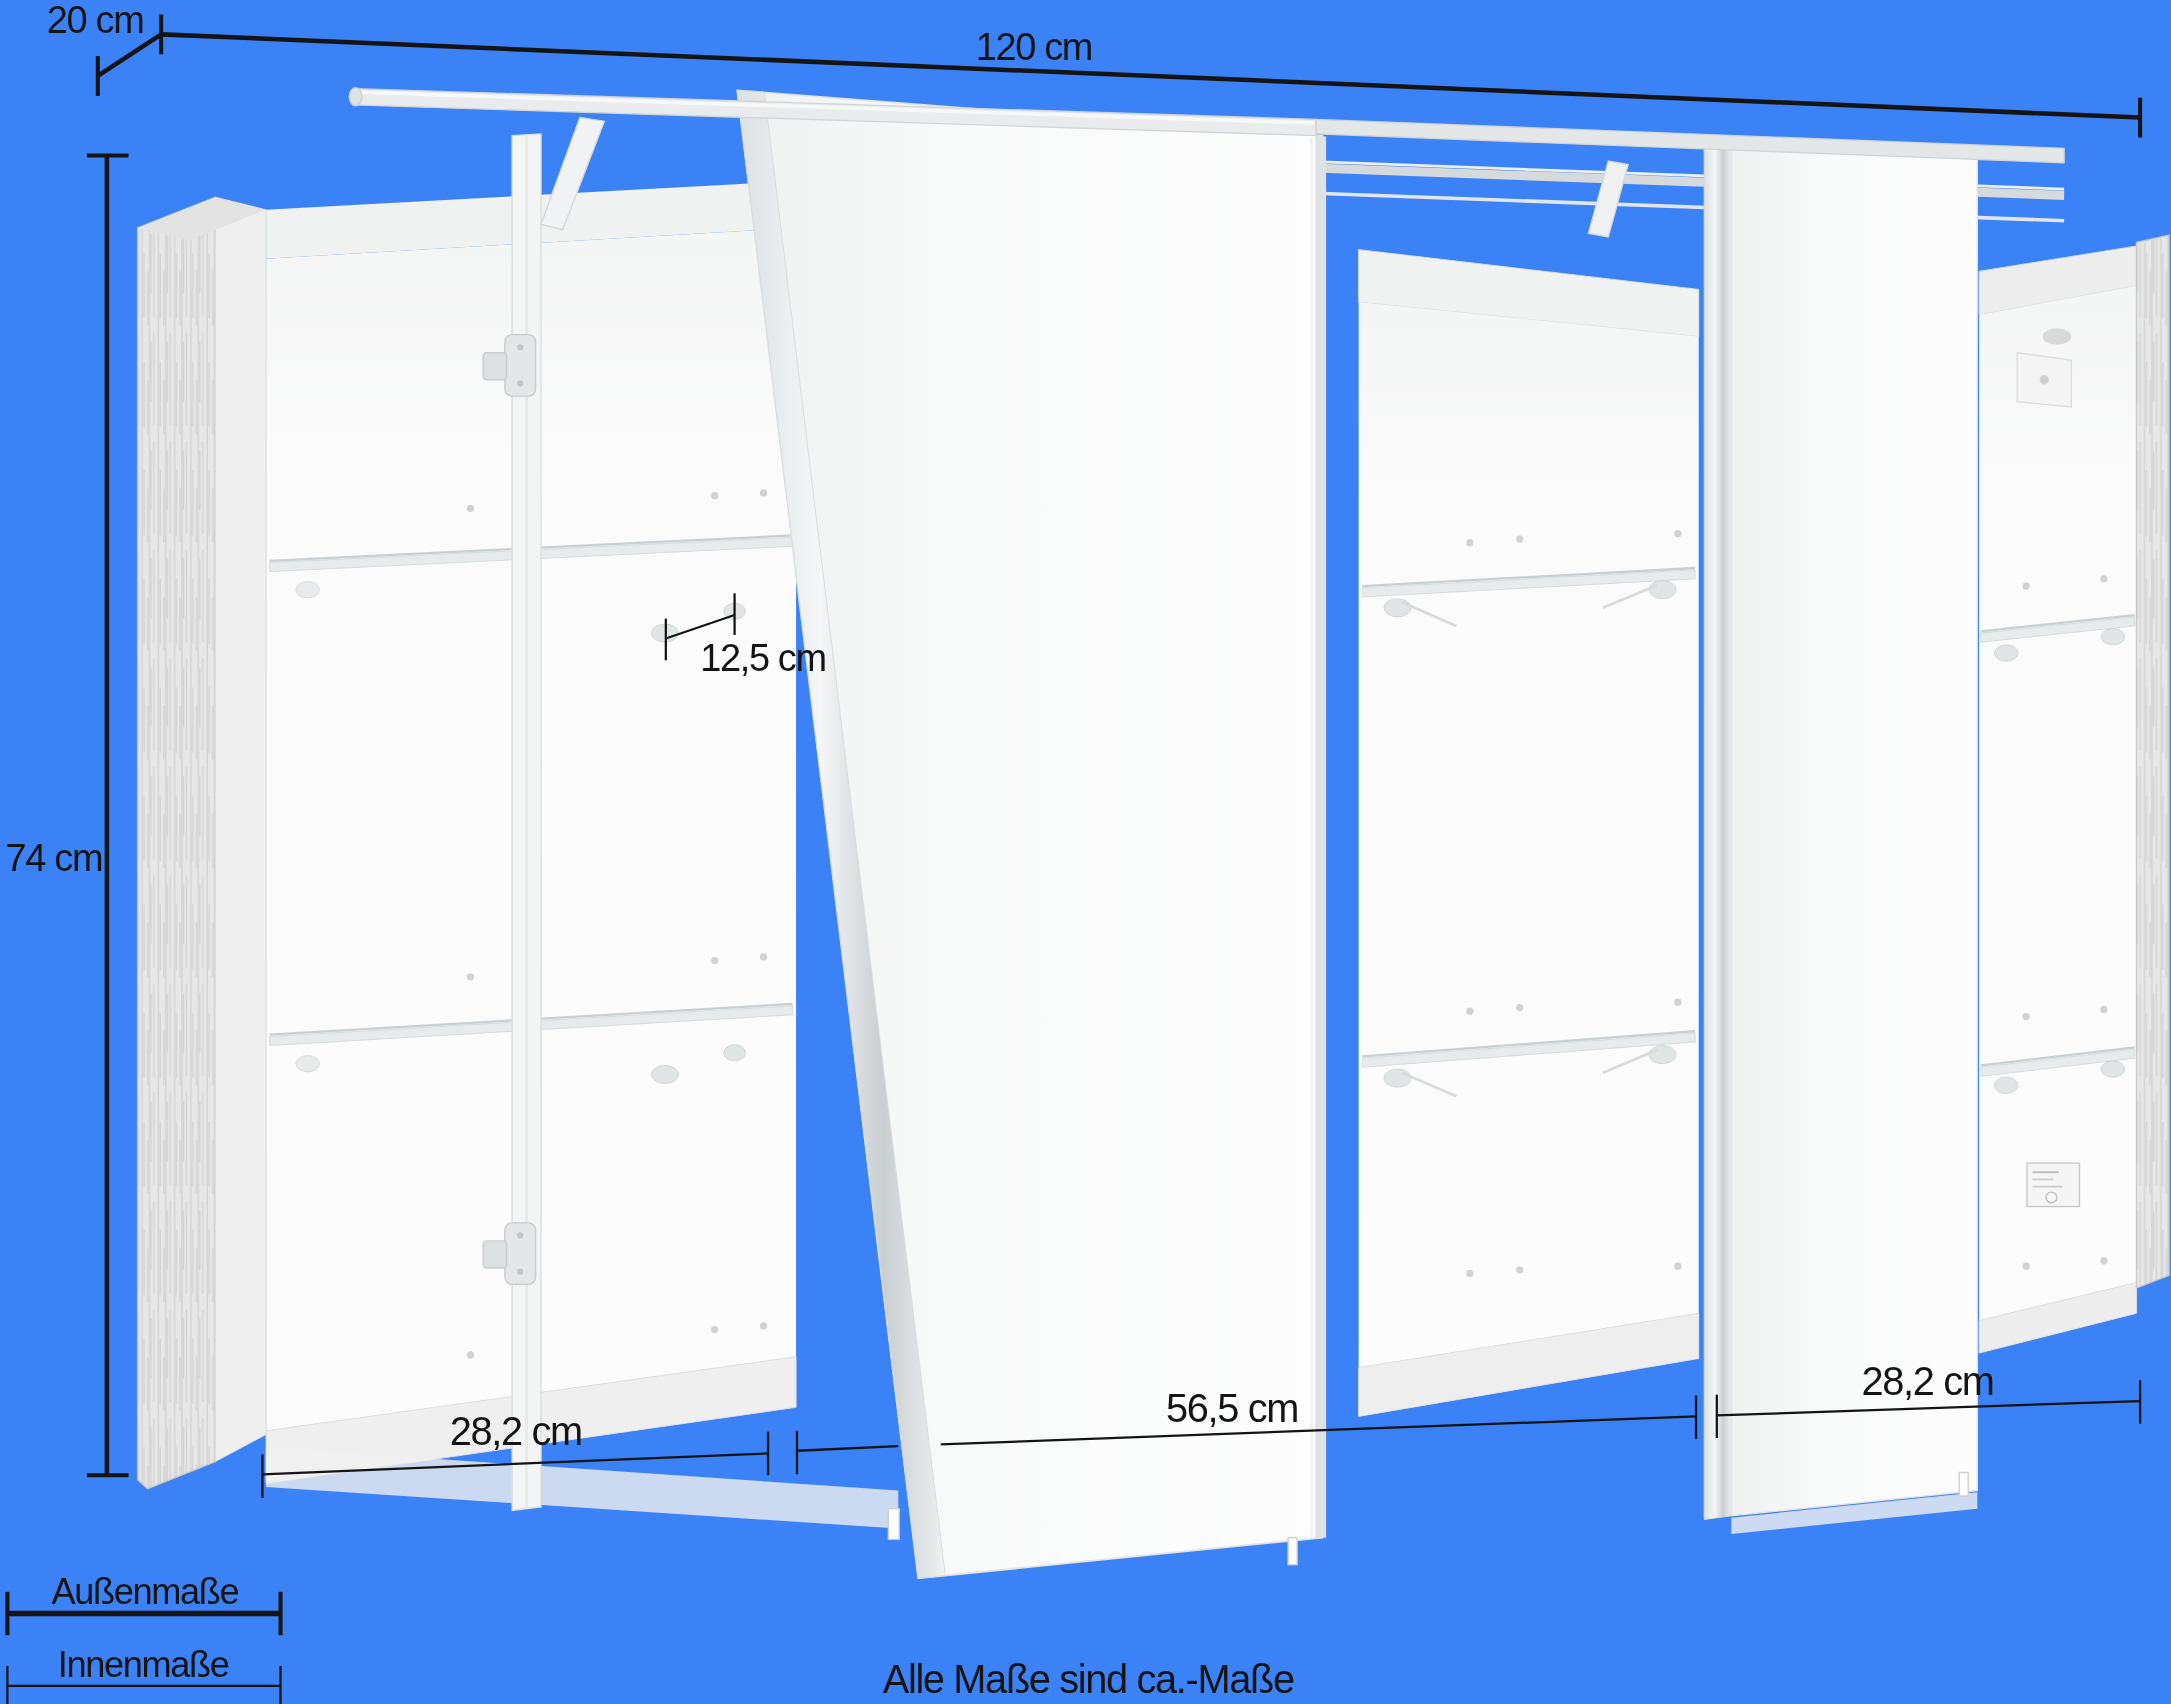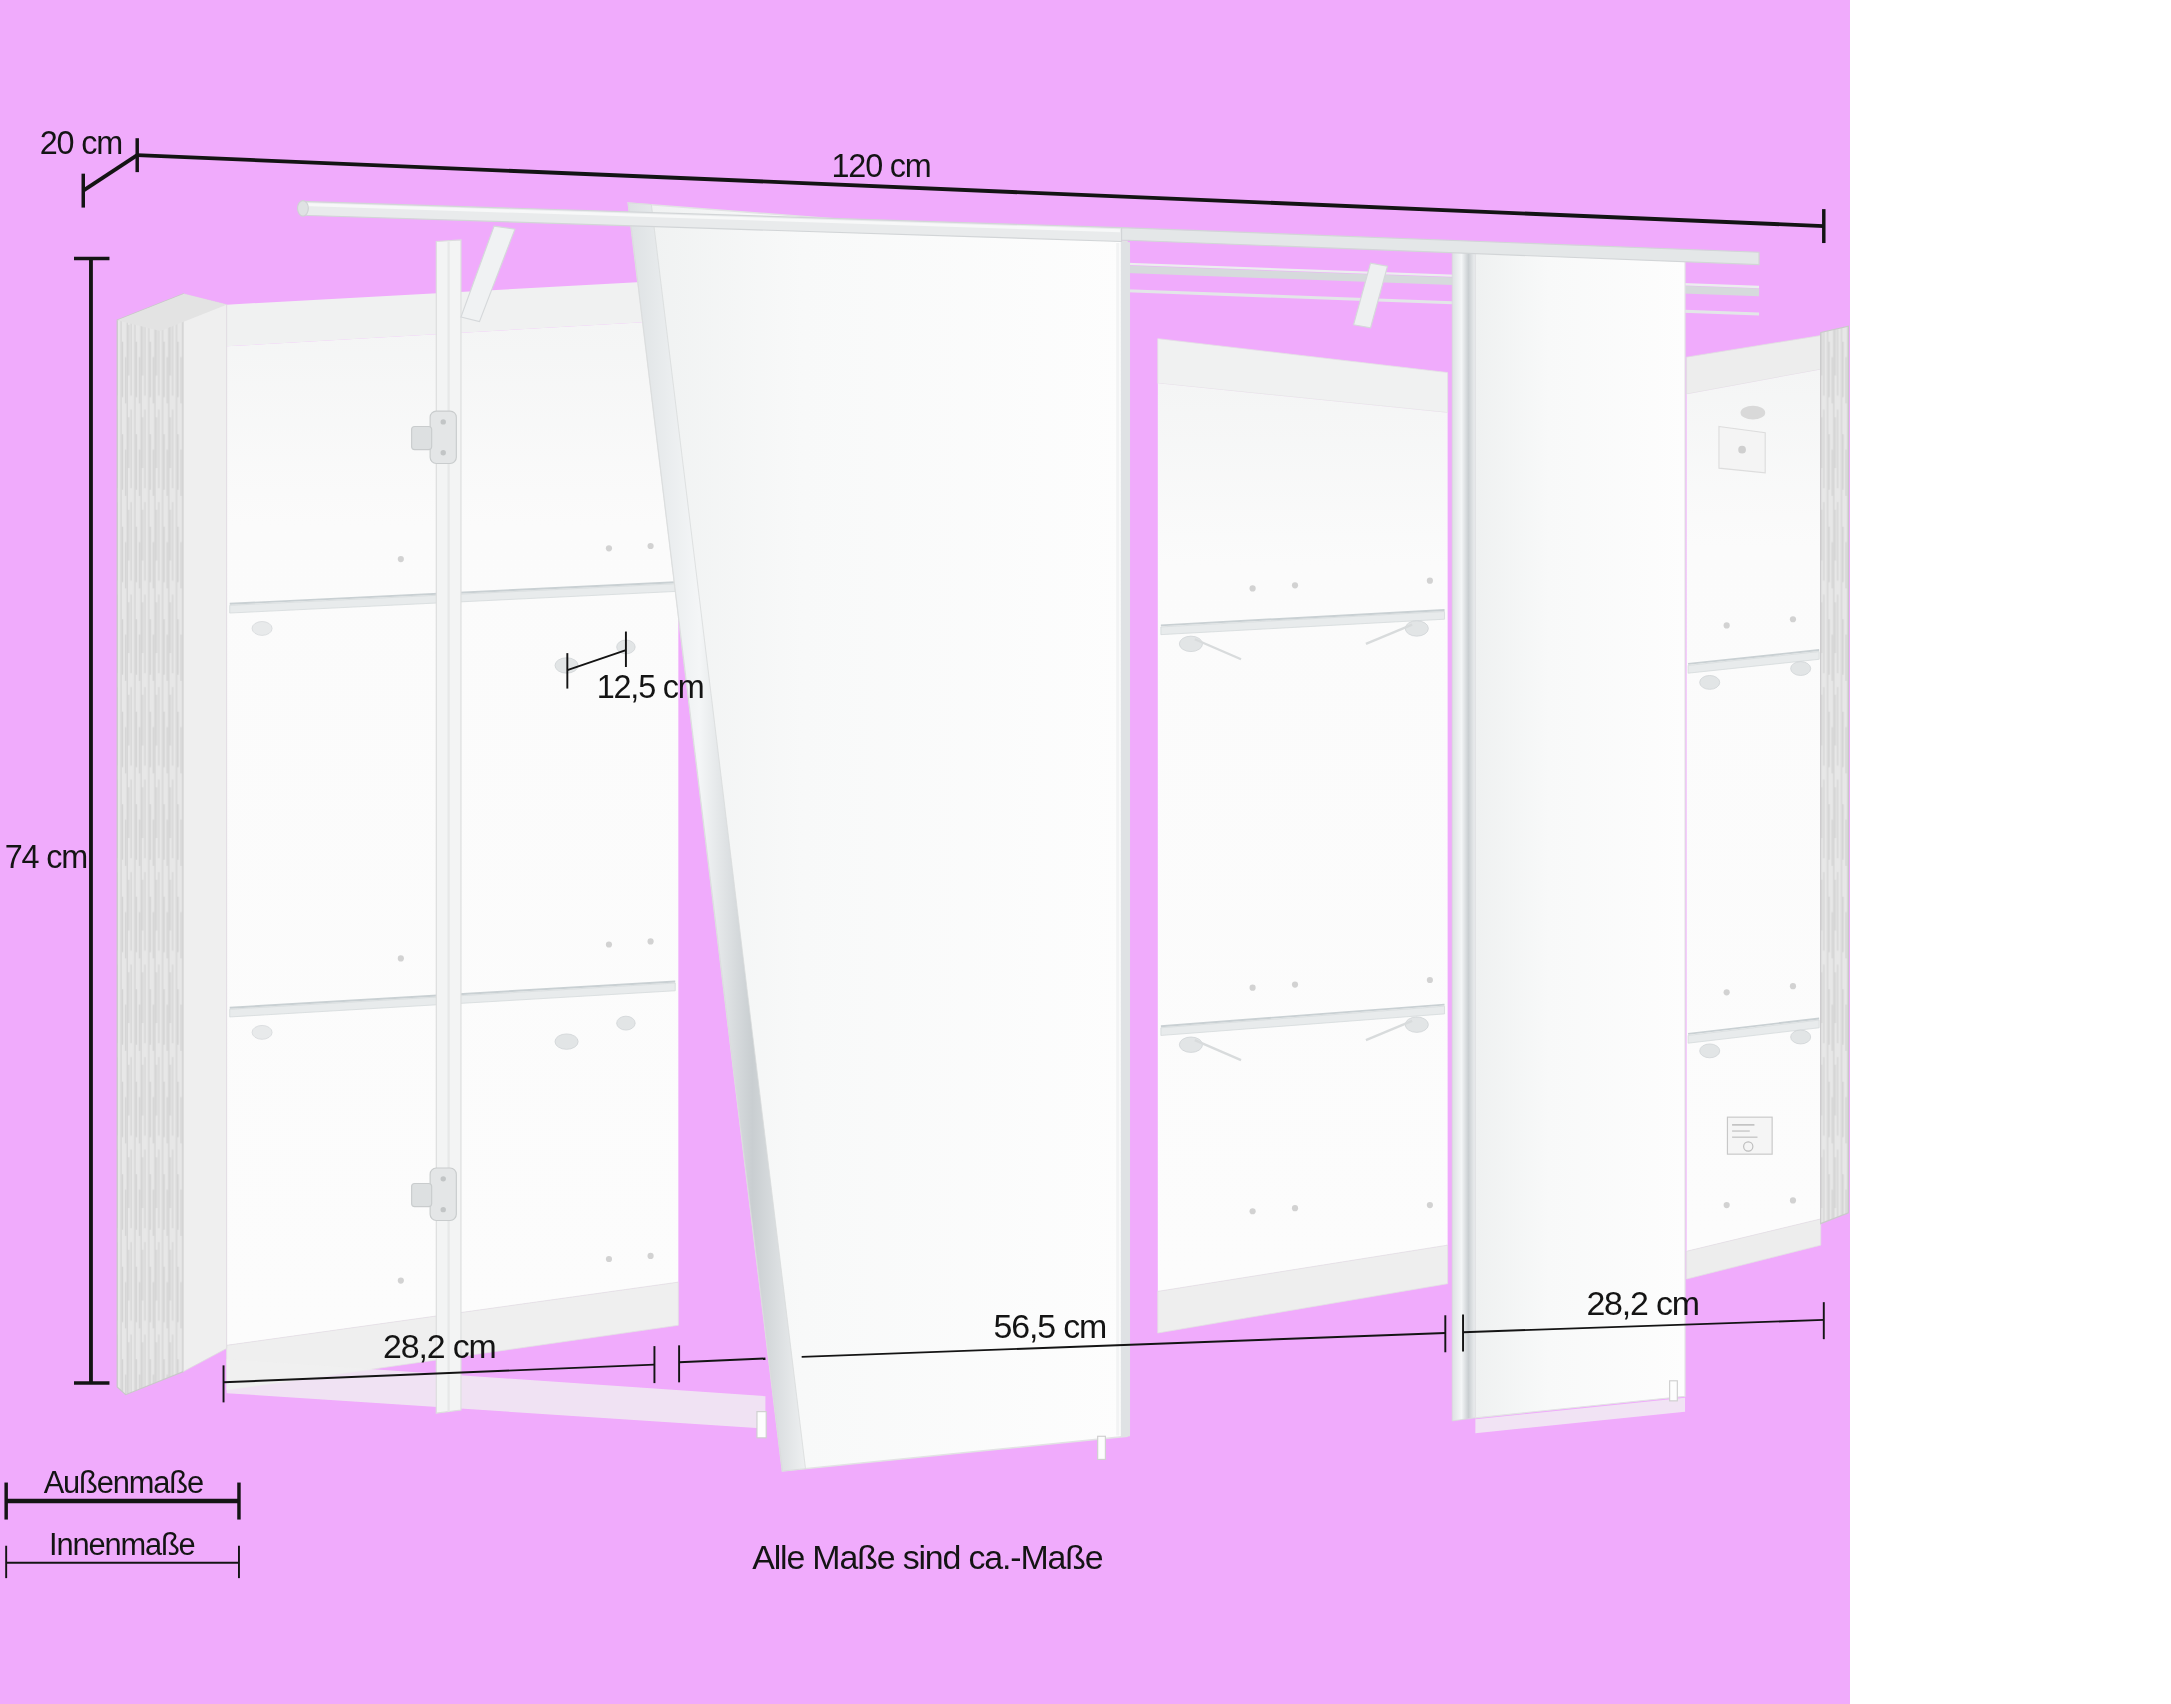--- a/index.html
+++ b/index.html
@@ -1,16 +1,16 @@
 <!DOCTYPE html>
 <html style="font-size:14.5px"><head>
 <meta charset="utf-8">
 <style>
   html,body{margin:0;padding:0;background:#ffffff;}
-  .stage{position:relative;width:1850px;height:1704px;background:#f0abfc;overflow:hidden;}
+  .stage{position:relative;width:2171px;height:1704px;background:#3b82f6;overflow:hidden;}
   svg{display:block;width:100%;height:100%;}
   .dim-text{
     font-family:"Liberation Sans","DejaVu Sans",sans-serif;
     fill:#141414;
     letter-spacing:-1.5px;
   }
   .t42{font-size:42px;}
   .t40{font-size:40px;}
   .t44{font-size:44px;}
 </style>

